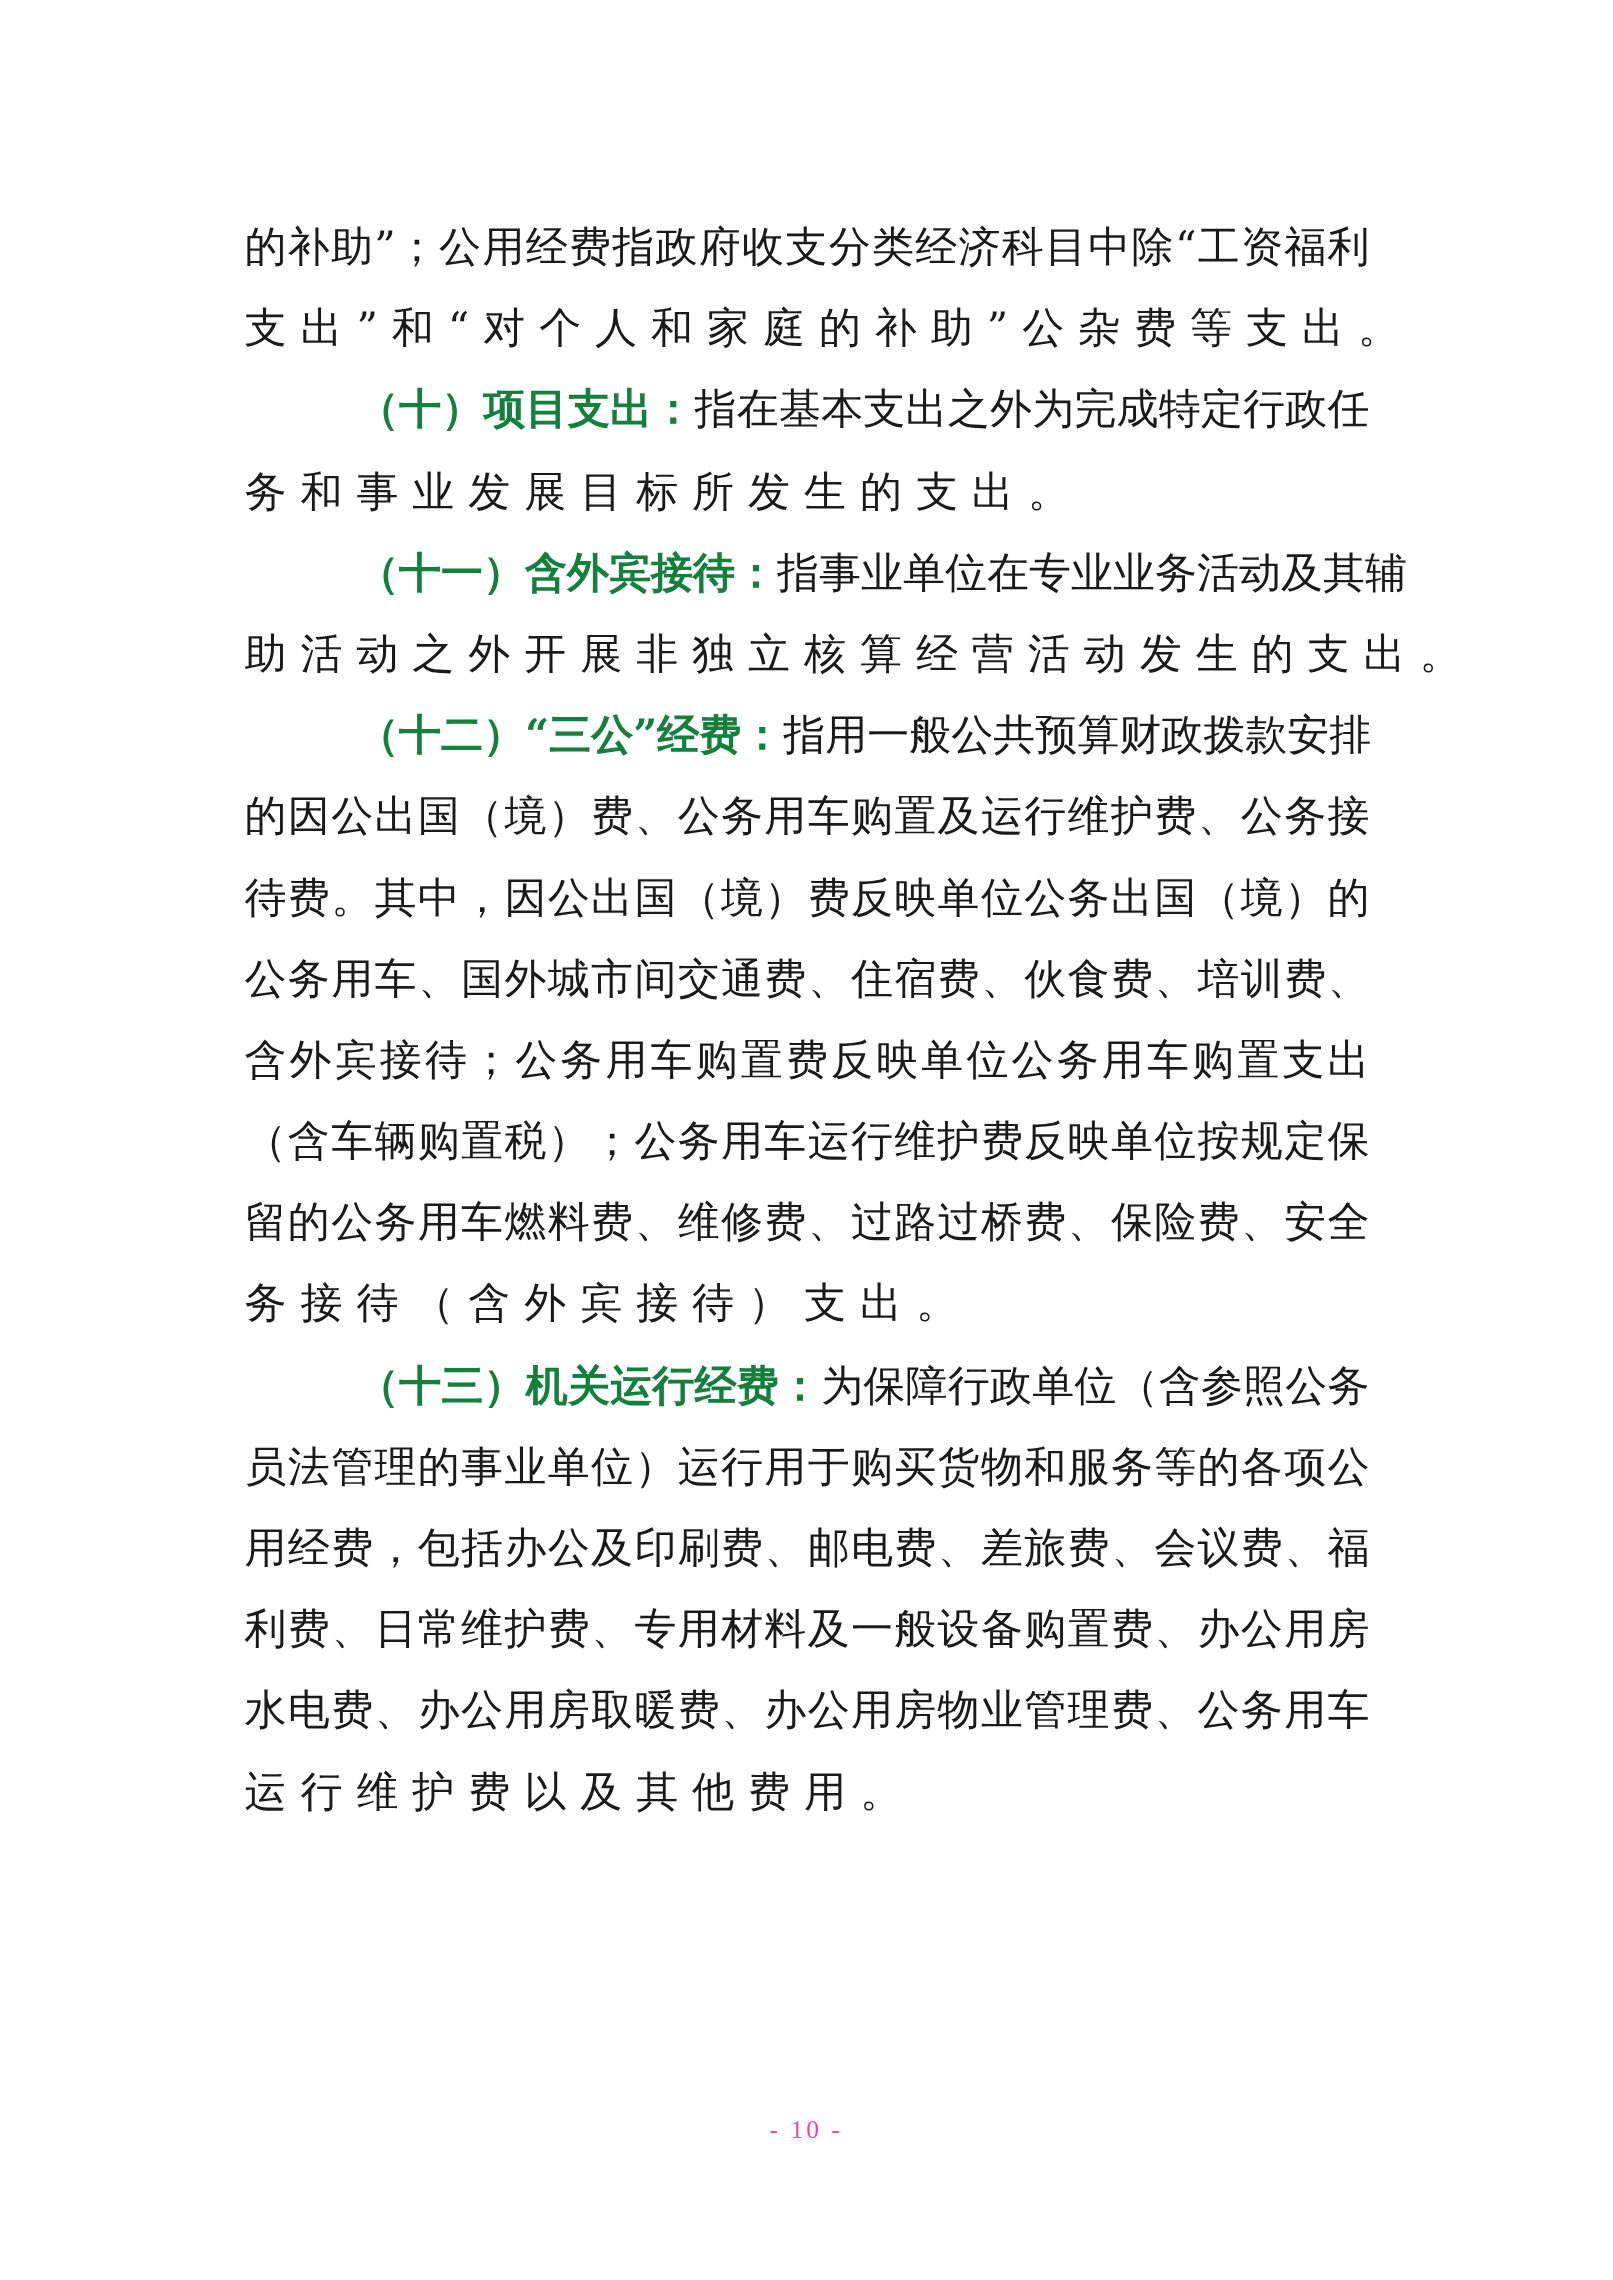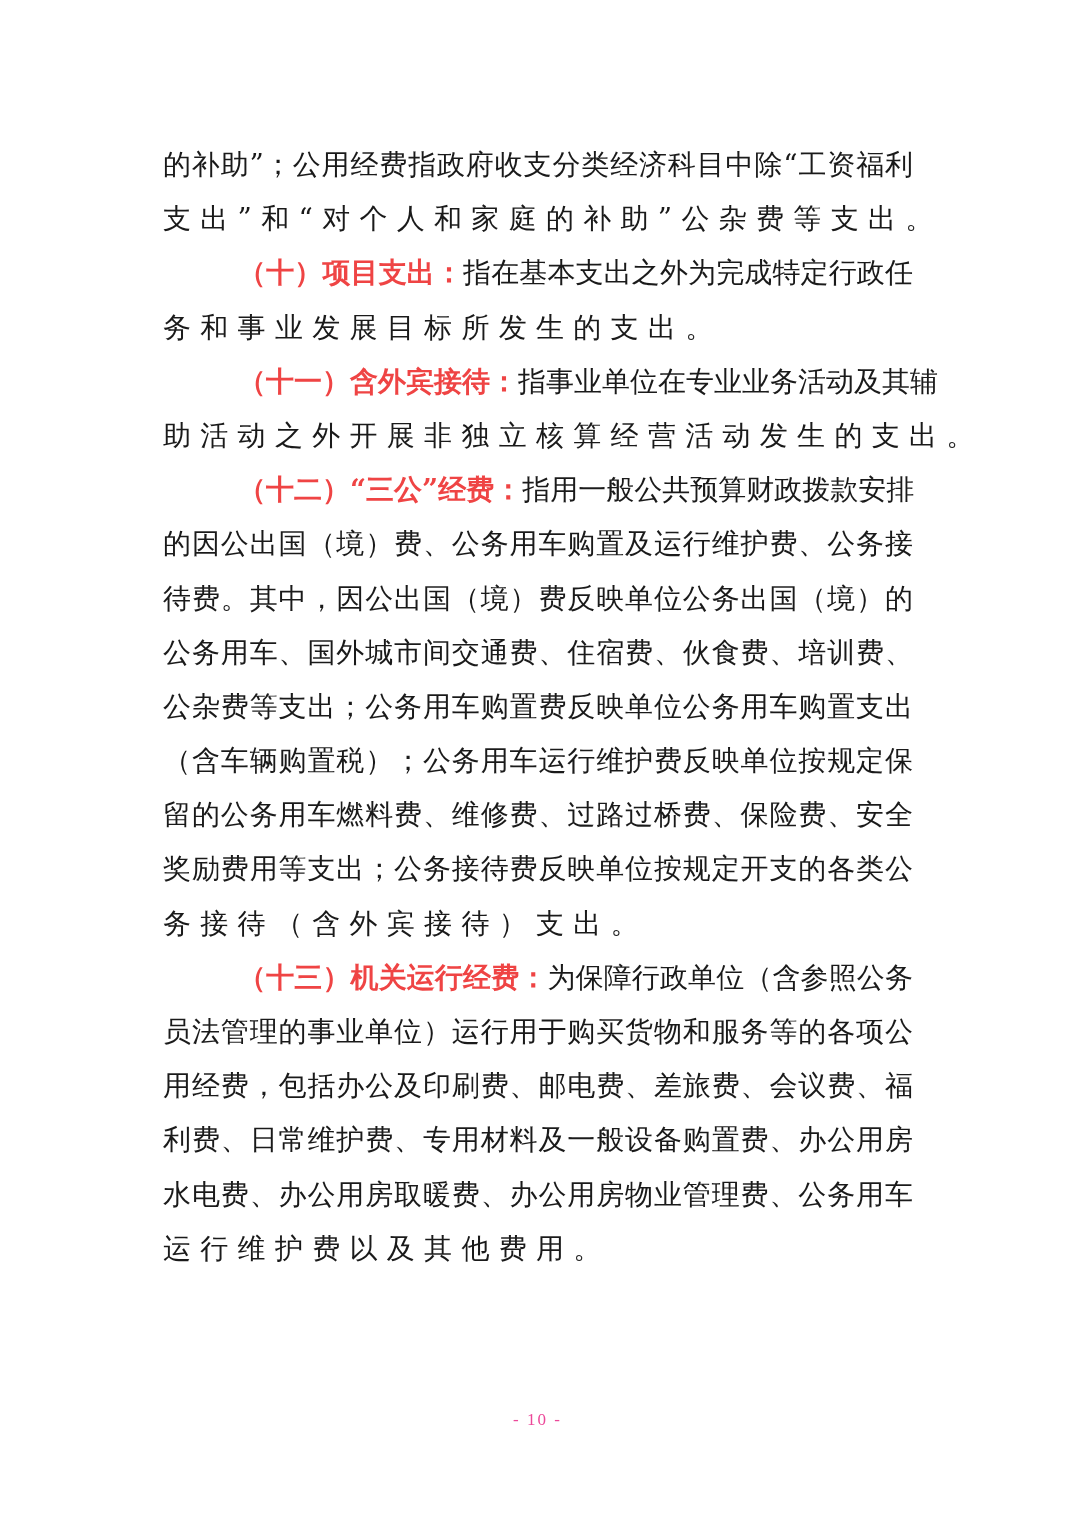--- a/index.html
+++ b/index.html
@@ -41,21 +41,21 @@
     }
     .line.last {
       text-align-last: left;
       letter-spacing: 9.3px;
     }
     .line.indent {
       padding-left: 75px;
     }
     .heading {
       font-weight: bold;
-      color: #ef4444;
+      color: #15803d;
     }
     .page-number {
       position: absolute;
       left: 0;
       width: 1075px;
       top: 1410px;
       text-align: center;
       font-size: 17px;
       color: #ec4899;
       font-family: "Liberation Serif", "DejaVu Serif", serif;
@@ -81,24 +81,23 @@
     <div class="paragraph">
       <div class="line indent"><span class="heading">（十一）含外宾接待：</span><span>指事业单位在专业业务活动及其辅</span></div>
       <div class="line last">助活动之外开展非独立核算经营活动发生的支出。</div>
     </div>
 
     <div class="paragraph">
       <div class="line indent"><span class="heading">（十二）“三公”经费：</span><span>指用一般公共预算财政拨款安排</span></div>
       <div class="line">的因公出国（境）费、公务用车购置及运行维护费、公务接</div>
       <div class="line">待费。其中，因公出国（境）费反映单位公务出国（境）的</div>
       <div class="line">公务用车、国外城市间交通费、住宿费、伙食费、培训费、</div>
-      <div class="line">公杂费等支出；公务用车购置费反映单位公务用车购置支出</div>
+      <div class="line">含外宾接待；公务用车购置费反映单位公务用车购置支出</div>
       <div class="line">（含车辆购置税）；公务用车运行维护费反映单位按规定保</div>
       <div class="line">留的公务用车燃料费、维修费、过路过桥费、保险费、安全</div>
-      <div class="line">奖励费用等支出；公务接待费反映单位按规定开支的各类公</div>
       <div class="line last">务接待（含外宾接待）支出。</div>
     </div>
 
     <div class="paragraph">
       <div class="line indent"><span class="heading">（十三）机关运行经费：</span><span>为保障行政单位（含参照公务</span></div>
       <div class="line">员法管理的事业单位）运行用于购买货物和服务等的各项公</div>
       <div class="line">用经费，包括办公及印刷费、邮电费、差旅费、会议费、福</div>
       <div class="line">利费、日常维护费、专用材料及一般设备购置费、办公用房</div>
       <div class="line">水电费、办公用房取暖费、办公用房物业管理费、公务用车</div>
       <div class="line last">运行维护费以及其他费用。</div>

